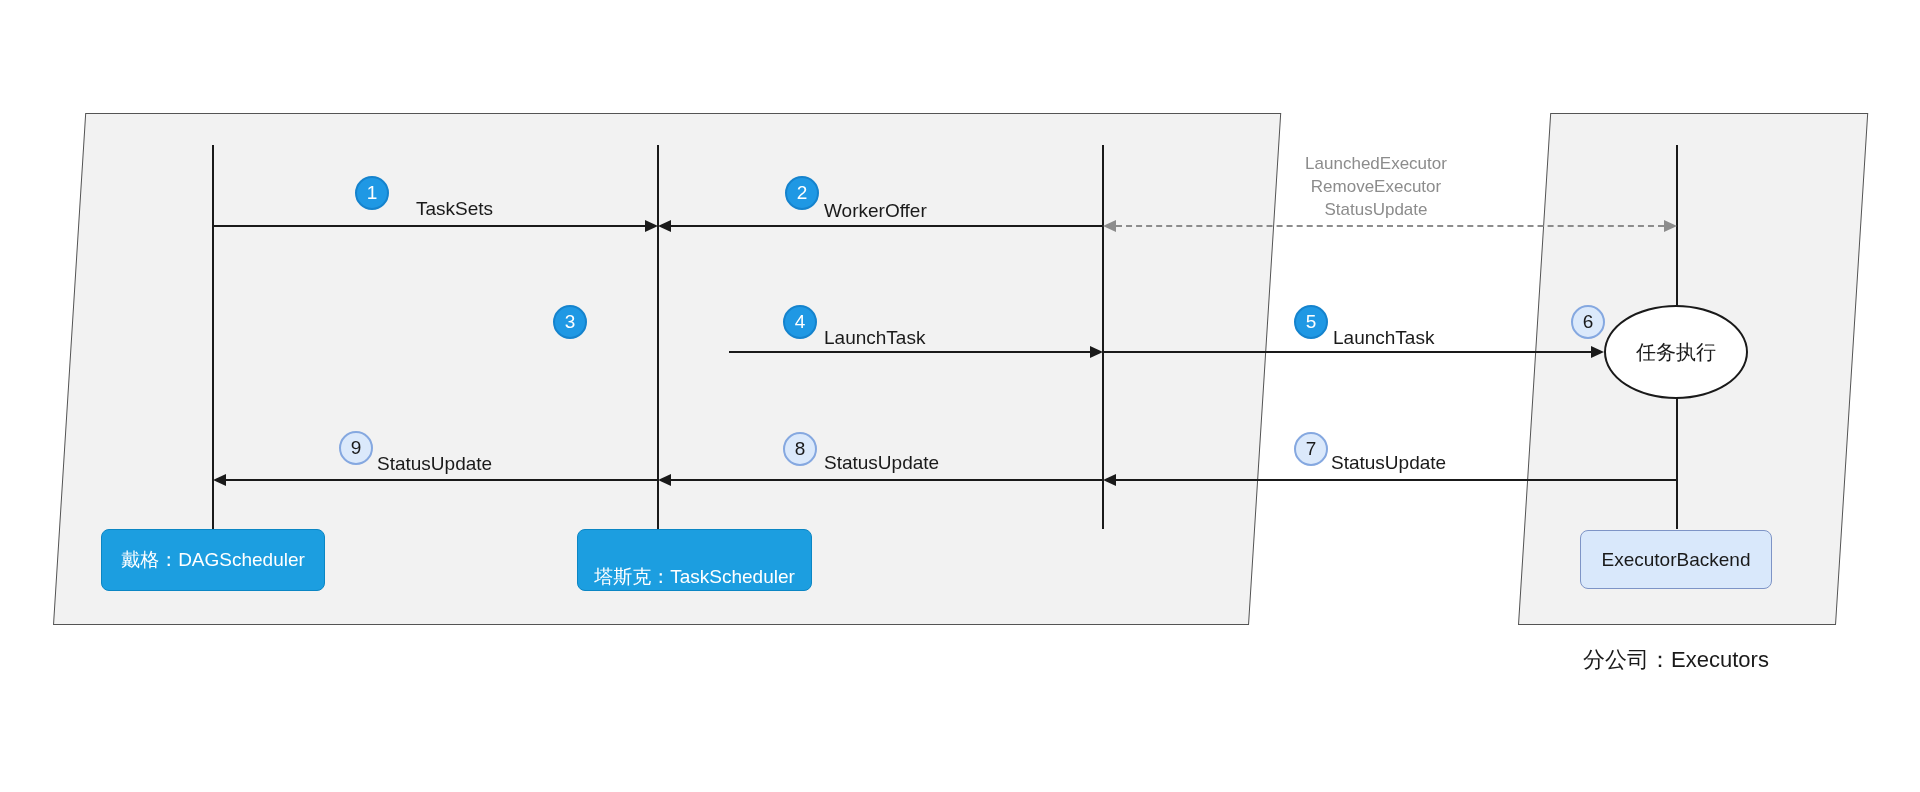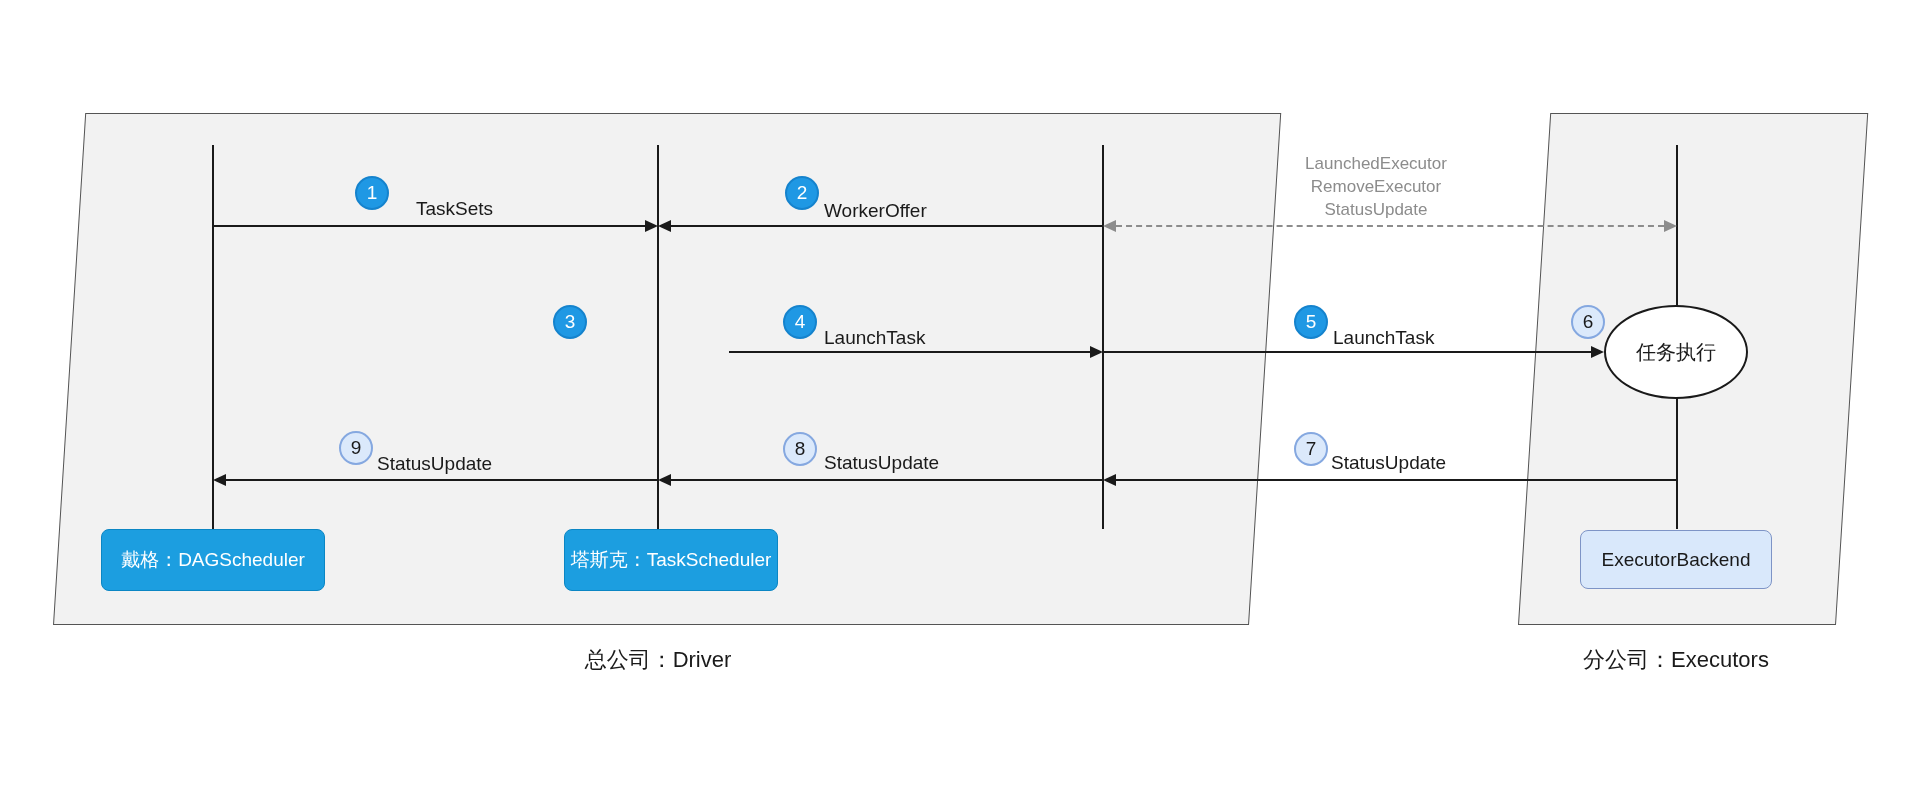--- a/index.html
+++ b/index.html
@@ -95,21 +95,21 @@
   <div class="hline" style="left:226px; top:479px; width:432px;"></div>
   <div class="head-l" style="left:213px; top:474px;"></div>
 
   <div class="ellipse" style="left:1604px; top:305px;">
     <span>任务执行</span>
   </div>
 
   <div class="box blue" style="left:101px; width:224px;justify-content:center;">
     <span>戴格：DAGScheduler</span>
   </div>
-  <div class="box blue" style="left:564px; width:214px;">
+  <div class="box blue" style="left:577px; width:235px;align-items:flex-end;">
     <span>塔斯克：TaskScheduler</span>
   </div>
   <div class="box light" style="left:1580px; width:192px; top:530px; height:59px;">
     <span>ExecutorBackend</span>
   </div>
 
   <div class="badge solid" style="left:355px; top:176px;">1</div>
   <div class="badge solid" style="left:785px; top:176px;">2</div>
   <div class="badge solid" style="left:553px; top:305px;">3</div>
   <div class="badge solid" style="left:783px; top:305px;">4</div>
@@ -126,17 +126,16 @@
   <div class="msg-label" style="left:1331px; top:452px;">StatusUpdate</div>
   <div class="msg-label" style="left:824px; top:452px;">StatusUpdate</div>
   <div class="msg-label" style="left:377px; top:453px;">StatusUpdate</div>
 
   <div class="dashed-labels">
     <div>LaunchedExecutor</div>
     <div>RemoveExecutor</div>
     <div>StatusUpdate</div>
   </div>
 
-  <div class="caption" style="left:508px;">总公司：Driver</div>
   <div class="caption" style="left:1526px;">分公司：Executors</div>
 
 
 </div>
 
 </body></html>

